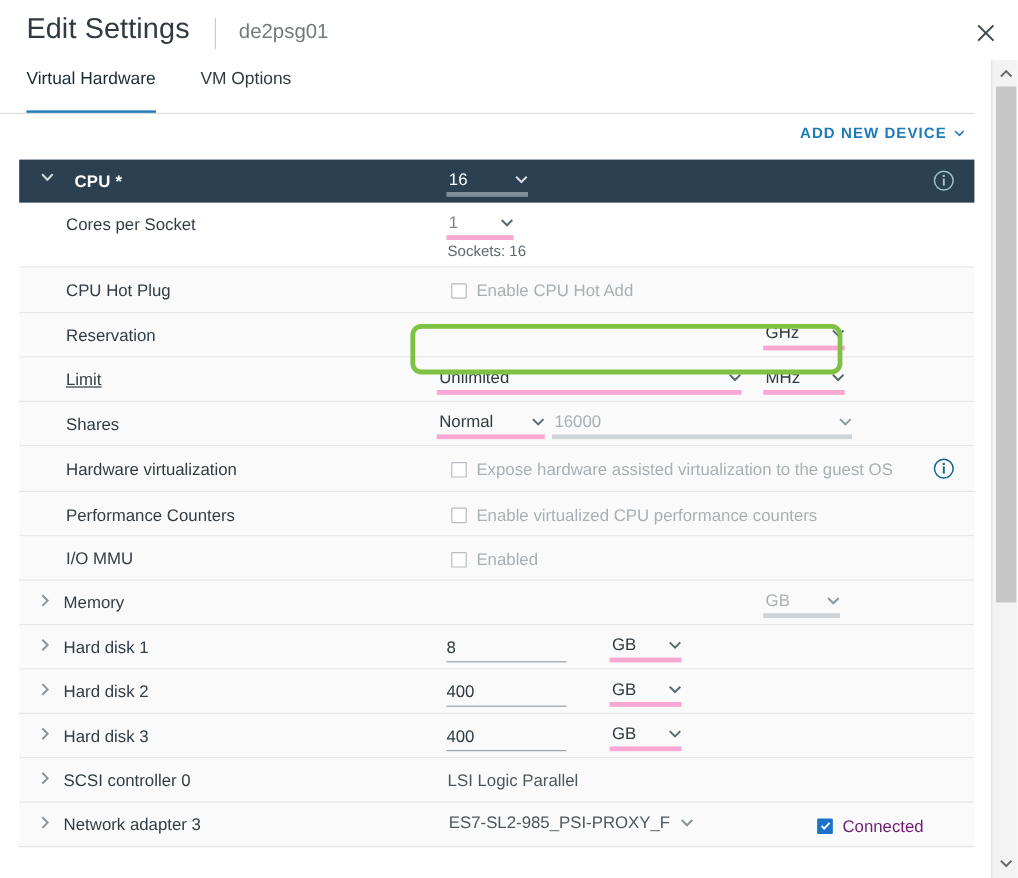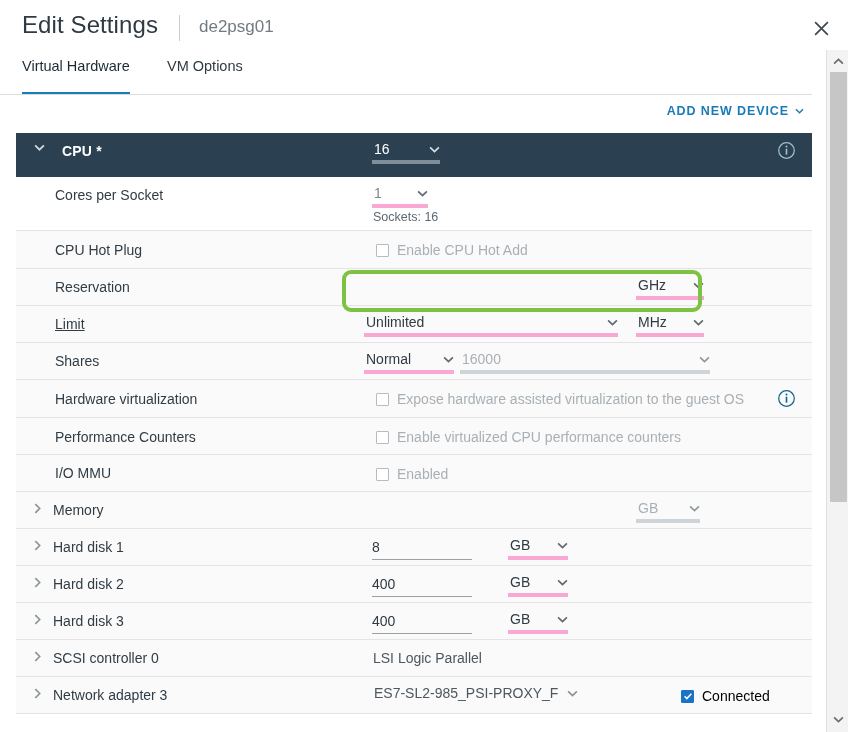--- a/index.html
+++ b/index.html
@@ -62,21 +62,21 @@
     background:#fafafa;
     display:flex; align-items:center;
   }
   .row.white { background:#ffffff; }
   .rowlabel {
     font-size:14px; color:#313c44; white-space:nowrap;
   }
 
   
   .sec-hdr {
-    position:relative; width:796px; height:44px;
+    position:relative; width:796px; height:36px;
     background:#2b4050; display:flex; align-items:center;
     color:#ffffff;
   }
   .sec-hdr .caret { position:absolute; left:18px; top:11px; color:#cfd8dd; }
   .sec-hdr .sec-title {
     position:absolute; left:46px; top:10px;
     font-size:14px; font-weight:700; color:#ffffff; letter-spacing:.2px;
   }
   .sec-hdr .info { position:absolute; right:16px; top:8px; }
 
@@ -108,21 +108,21 @@
   .cbx {
     width:13px; height:13px; border:1px solid #b6bcc1;
     background:#fff; border-radius:1px; flex:none;
   }
   .cbx.checked {
     background:#1a73c8; border-color:#1a73c8;
     display:flex; align-items:center; justify-content:center;
   }
   .cbx.checked svg { width:10px; height:10px; }
   .cbx-label { font-size:14px; color:#a9b0b5; white-space:nowrap; }
-  .cbx-label.on { color:#000000; }
+  .cbx-label.on { color:#701a75; }
 
   .static-val { font-size:14px; color:#4d575e; }
   .subnote { font-size:12.5px; color:#5d686f; }
 
   
   .hl-box {
     position:absolute; left:342px; top:270px; width:360px; height:42px;
     border:4px solid #7dc242; border-radius:9px;
     pointer-events:none; z-index:5;
   }

